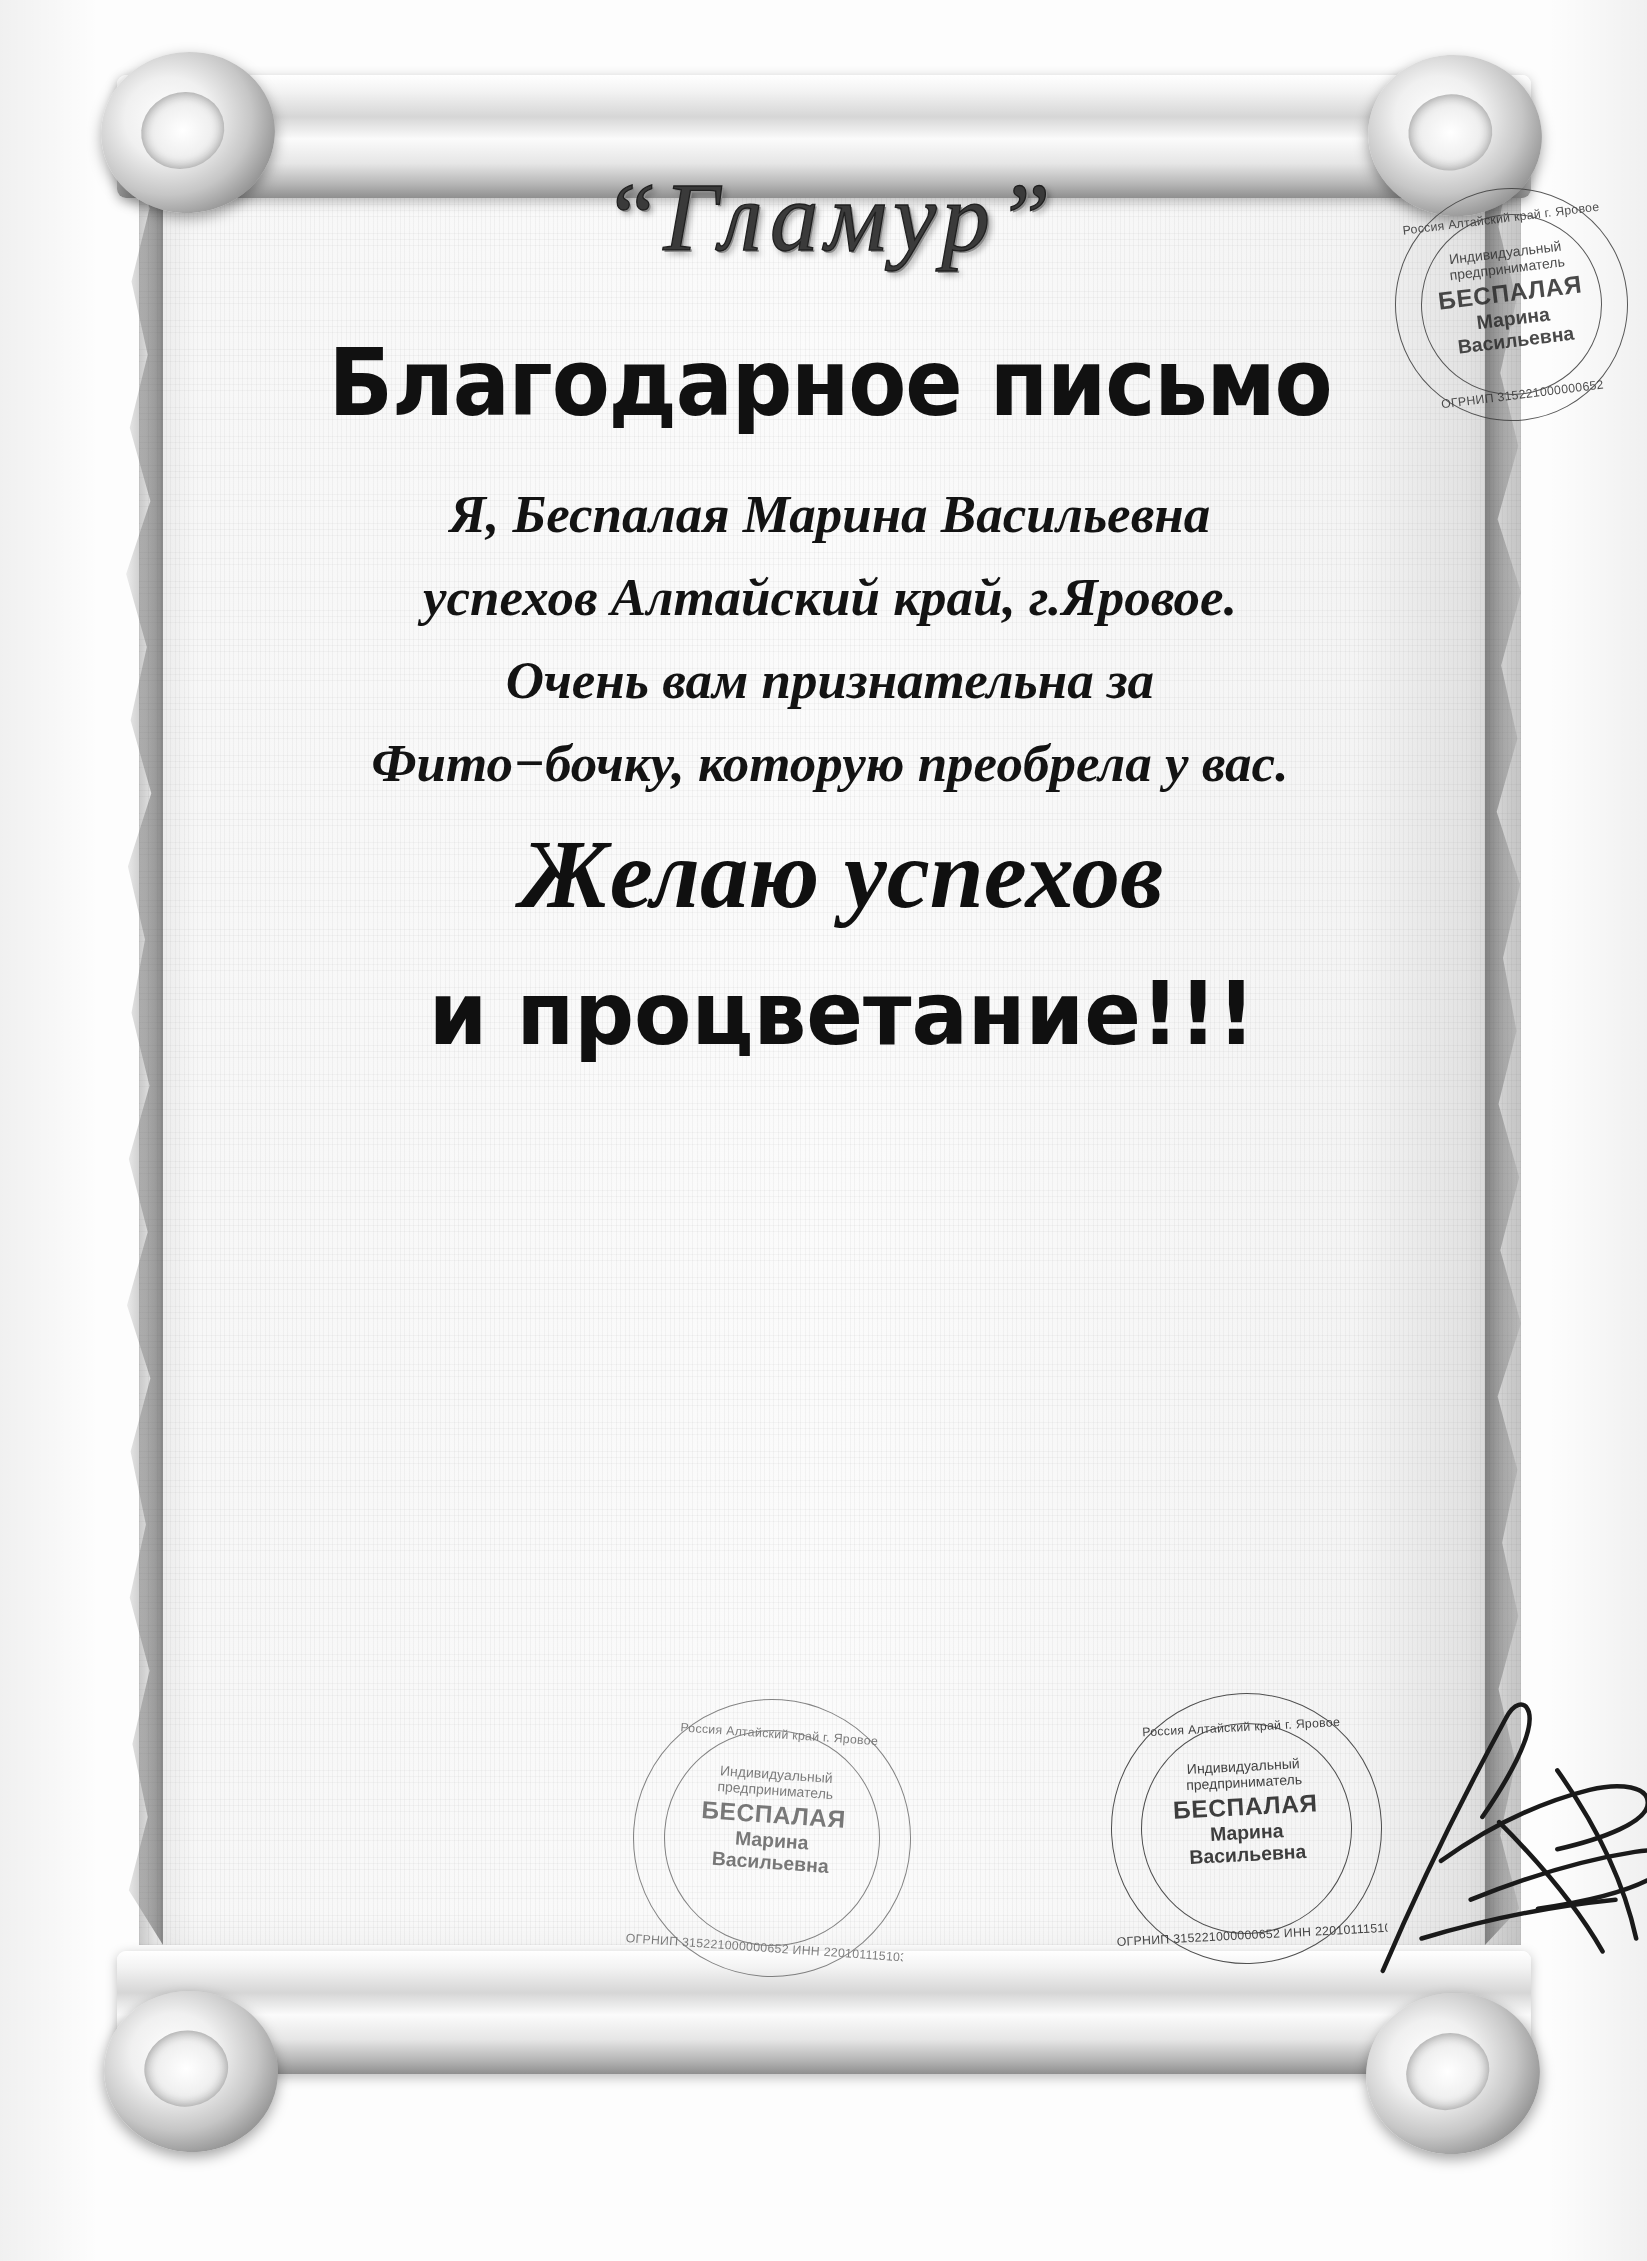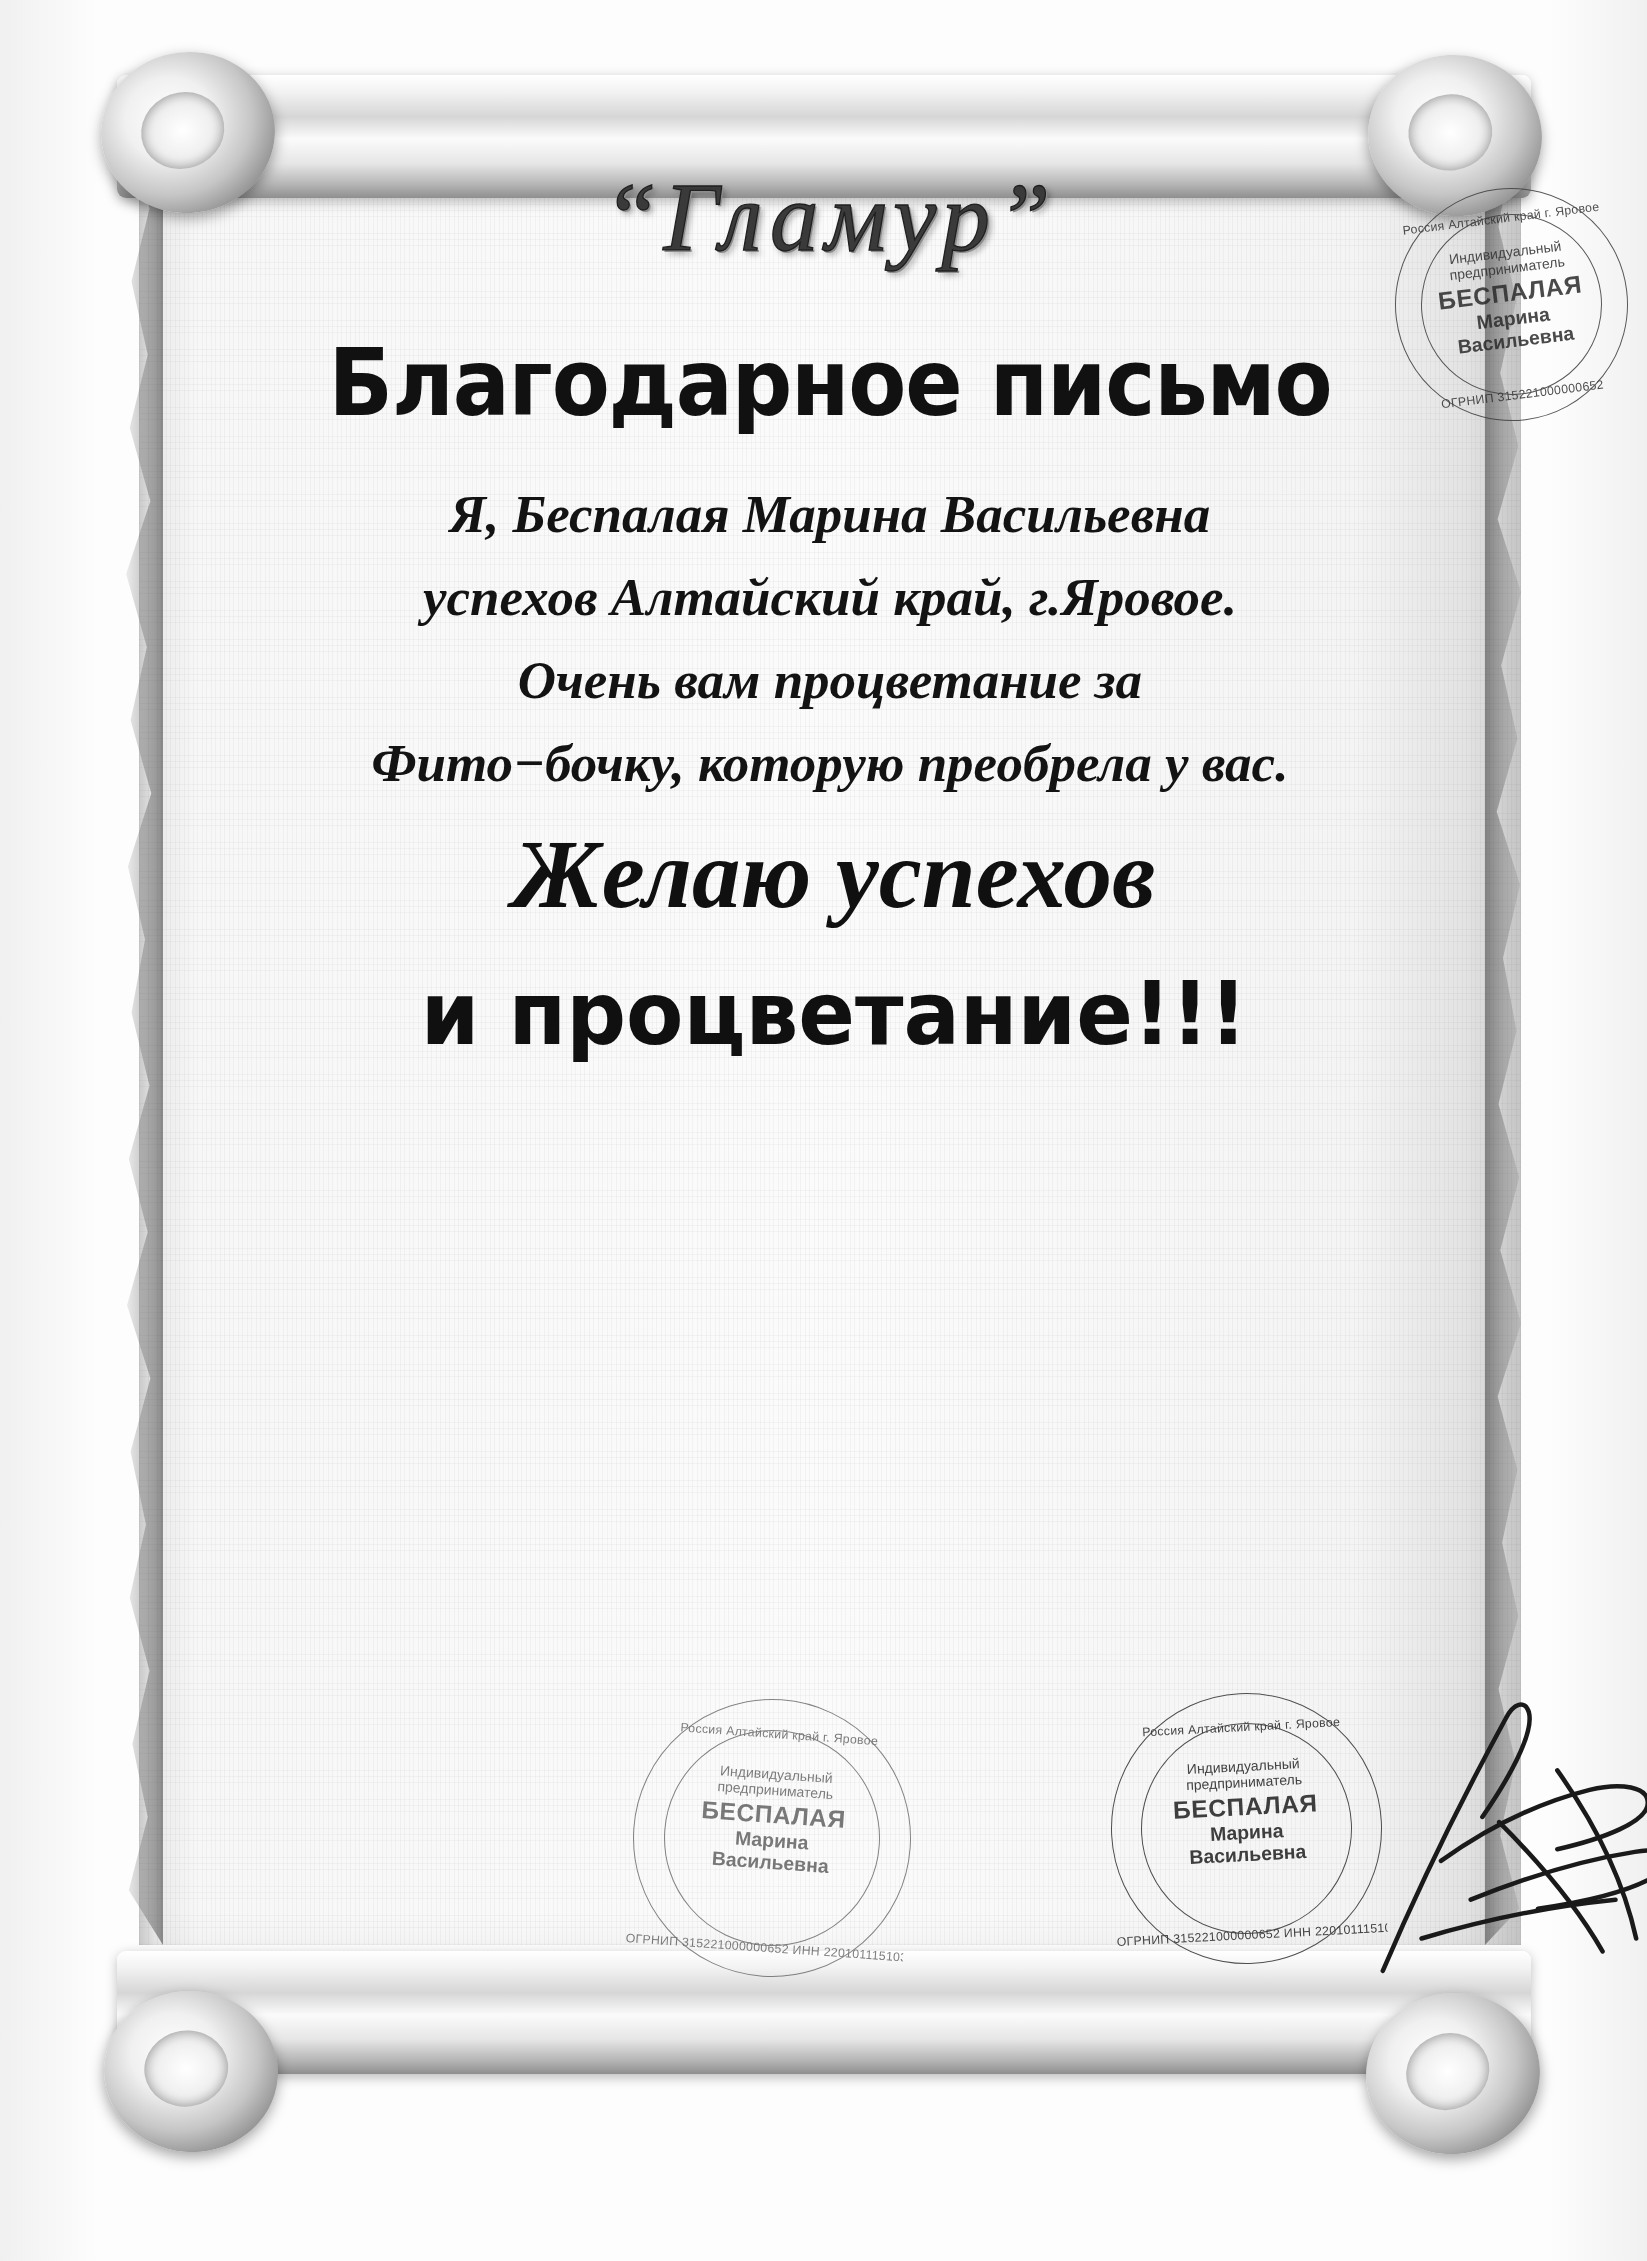--- a/index.html
+++ b/index.html
@@ -181,21 +181,21 @@
     font-style: italic;
     font-size: 53px;
     line-height: 1.35;
     color: #131313;
     margin-bottom: 11.6px;
     white-space: nowrap;
   }
 
   .wish-lines {
     position: absolute;
-    left: 4px;
+    left: 12px;
     top: 685px;
     width: 1298px;
   }
   .wish-line {
     font-family: "Liberation Serif", serif;
     font-weight: bold;
     font-style: italic;
     font-size: 97px;
     line-height: 1.5;
     color: #101010;
@@ -332,21 +332,21 @@
 
     <div id="content">
 
       <div class="company-name">“Гламур”</div>
 
       <div class="doc-title">Благодарное письмо</div>
 
       <div class="body-lines">
         <div class="body-line">Я, Беспалая Марина Васильевна</div>
         <div class="body-line">успехов Алтайский край, г.Яровое.</div>
-        <div class="body-line">Очень вам процветание за</div>
+        <div class="body-line">Очень вам признательна за</div>
         <div class="body-line">Фито−бочку, которую преобрела у вас.</div>
       </div>
 
       <div class="wish-lines">
         <div class="wish-line">Желаю успехов</div>
         <div class="wish-line second">и процветание!!!</div>
       </div>
 
       <div class="stamp" id="stamp-header">
         <div class="ring-outer"></div>

